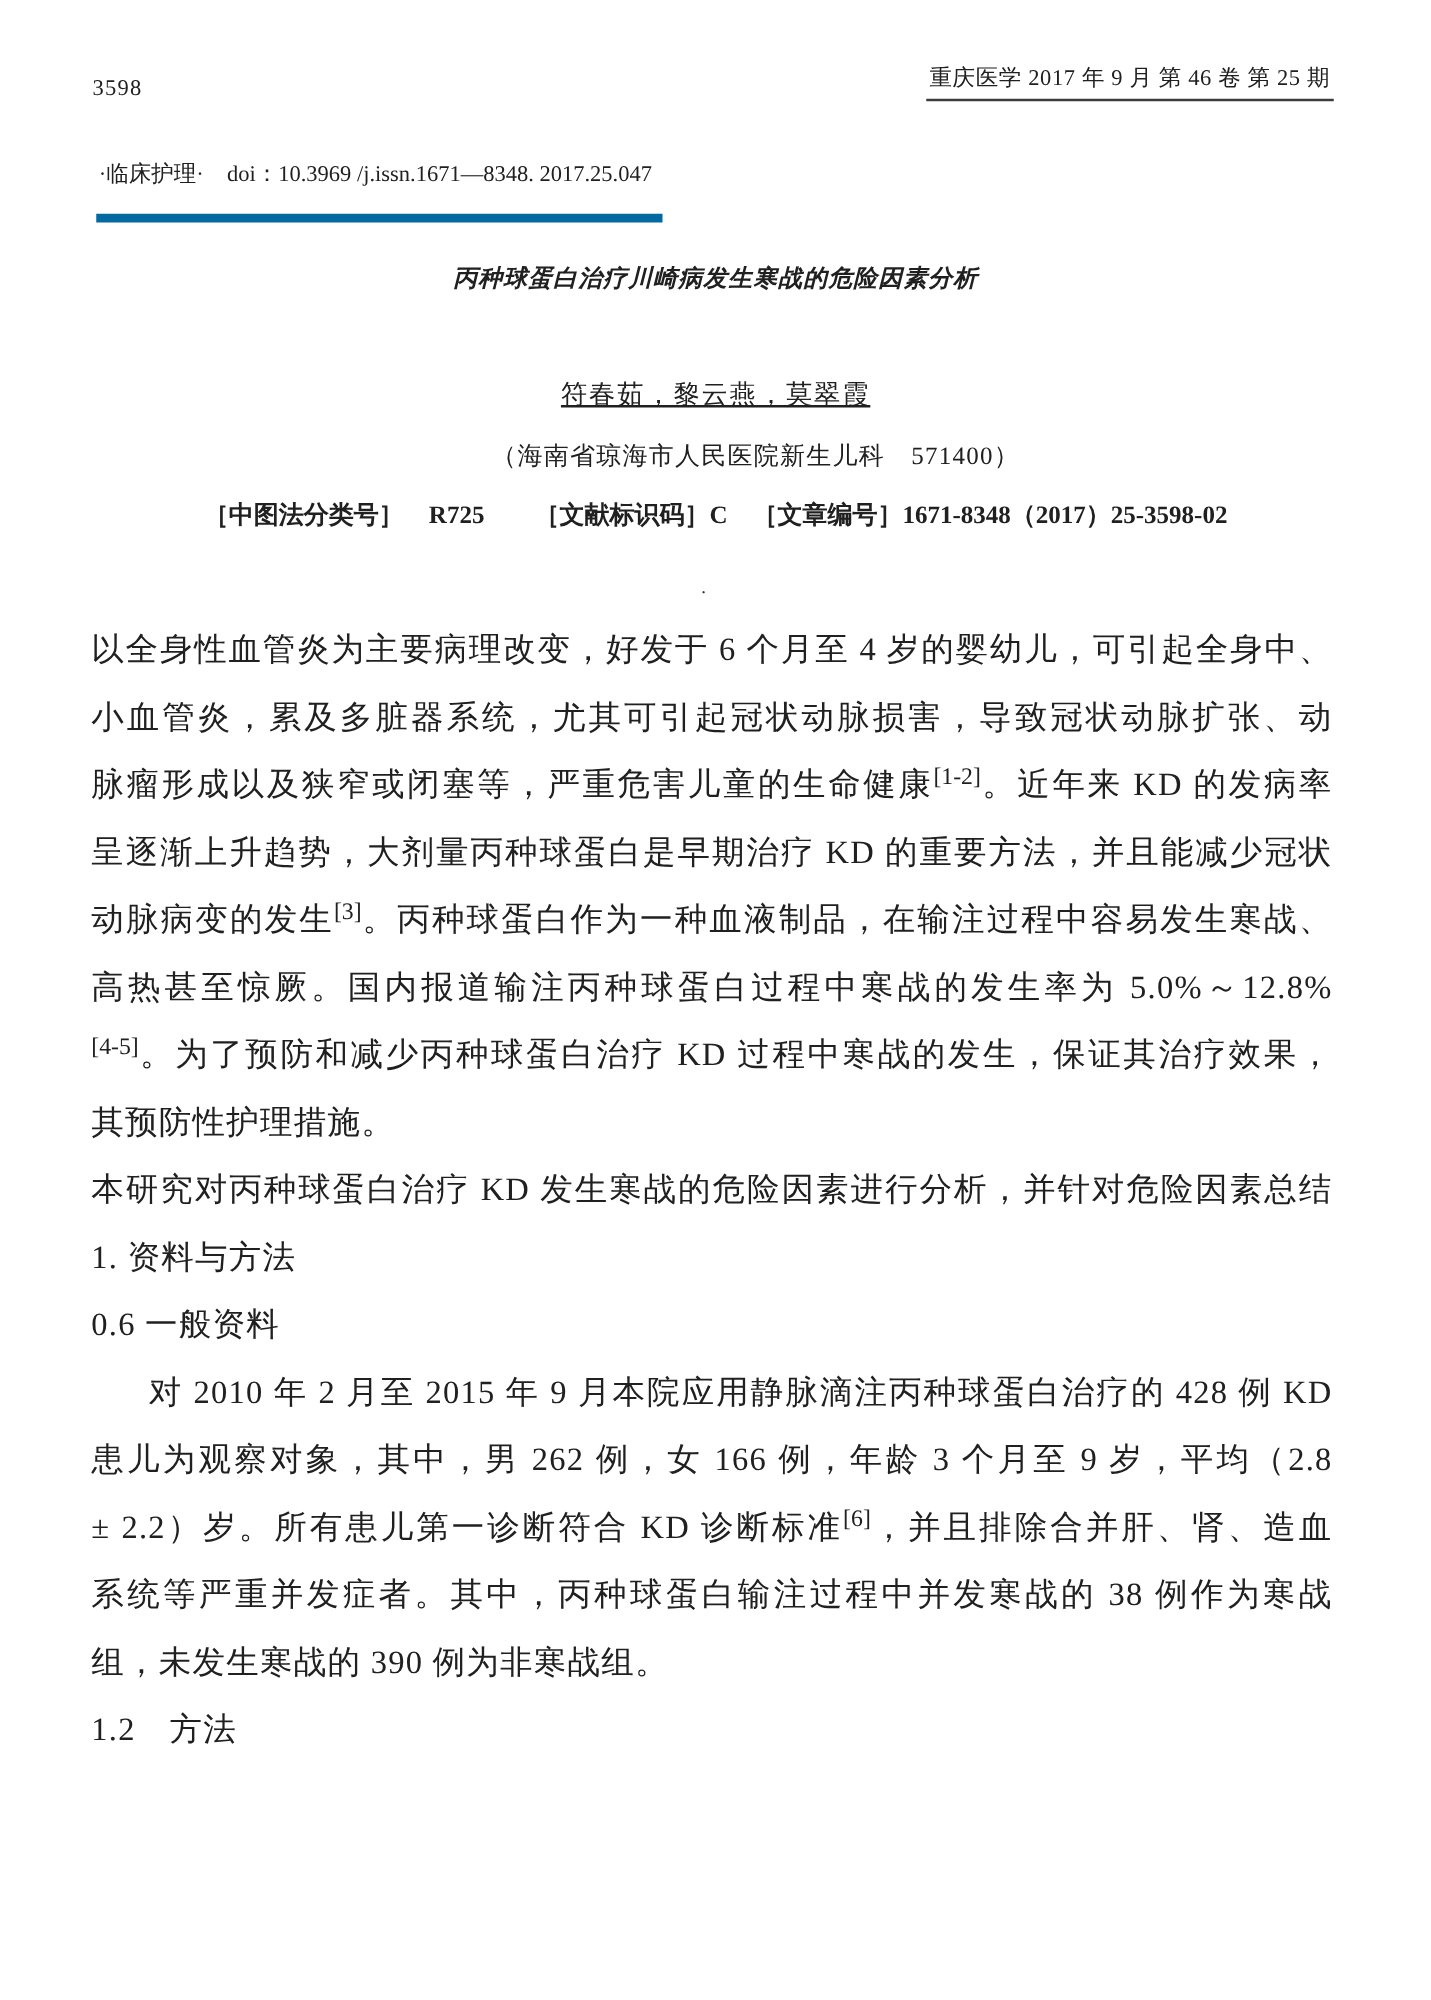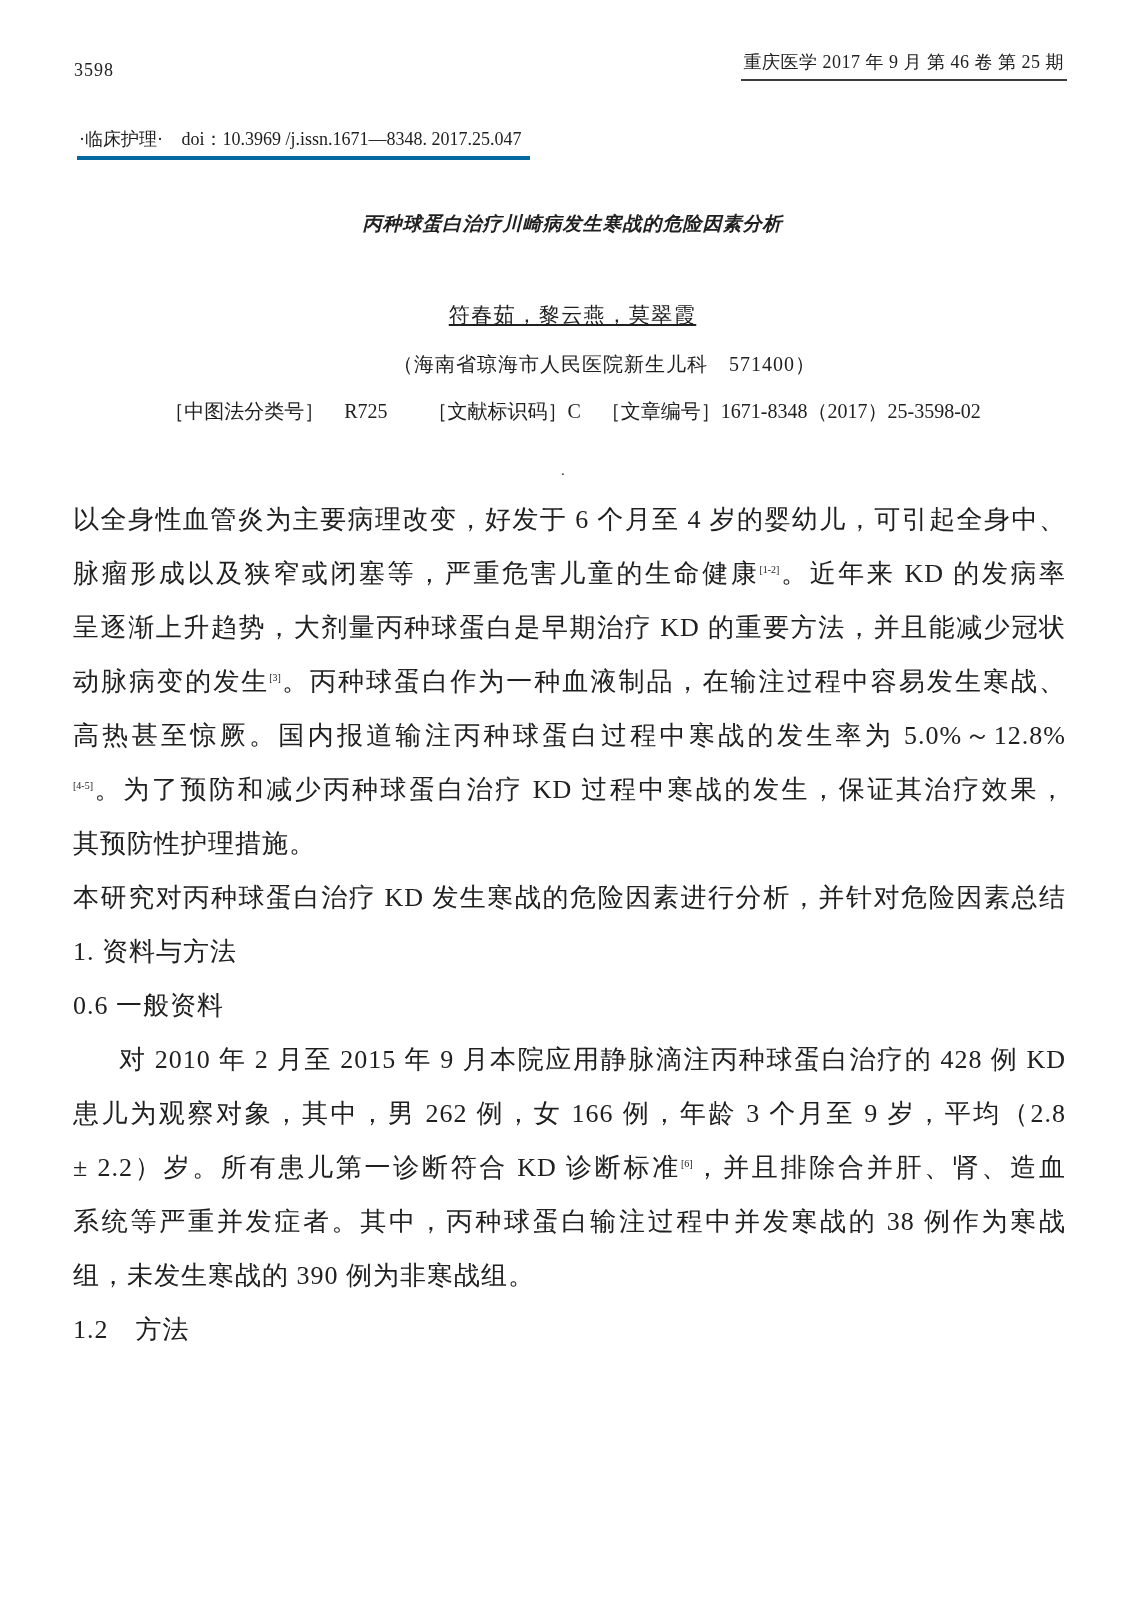--- a/index.html
+++ b/index.html
@@ -21,61 +21,61 @@
   .page-num { letter-spacing:1px; }
   .journal-issue {
     border-bottom:2px solid #3c3c3c;
     padding:0 3px 5px 3px;
     letter-spacing:0.5px;
   }
   
   .doi-row { position:absolute; top:127px; left:77px; font-size:18px; }
   .doi-underline {
     display:inline-block;
-    border-bottom:4px solid #0369a1;
-    padding:0 8px 5px 2px;
+    border-bottom:7px solid #0369a1;
+    padding:0 8px 20px 2px;
   }
   .doi-text { margin-left:14px; }
   
   .title {
     position:absolute; top:202px; left:0; width:100%;
     text-align:center;
     font-size:19px; font-weight:bold; letter-spacing:1px;
     line-height:44px;
     font-style:italic;
   }
   .authors {
     position:absolute; top:301px; left:0; width:100%;
     text-align:center; font-size:21px; letter-spacing:1.5px;text-decoration:underline;
   }
   .affiliation {
     position:absolute; top:351px; left:0; width:100%;
     text-align:center; font-size:20px; letter-spacing:1px;margin-left:32px;
   }
   .meta-line {
     position:absolute; top:398px; left:0; width:100%;
-    text-align:center; font-size:20px;
+    text-align:center; font-size:20px;font-weight:bold;
   }
   .stray-dot {
     position:absolute; top:462px; left:561px;
     font-size:15px; color:#2a2a2a;
   }
   
   .body-text {
     position:absolute; top:493px; left:73px; width:993px;
     font-size:26px; letter-spacing:1px;
   }
   .bt-line {
     height:54px; line-height:54px;
     overflow:hidden; white-space:nowrap;
   }
   .jl { text-align:justify; text-align-last:justify; white-space:normal; }
   .ind { text-indent:46px; }
   .bt-line sup {
-    font-size:10px; letter-spacing:0;
+    font-size:19px; letter-spacing:0;
     line-height:0; vertical-align:9px;
   }
 </style>
 </head>
 <body>
 
 <div class="page">
 
   <div class="header-row">
     <span class="page-num">3598</span>
@@ -91,20 +91,21 @@
 
   <div class="title">丙种球蛋白治疗川崎病发生寒战的危险因素分析</div>
   <div class="authors">符春茹，黎云燕，莫翠霞</div>
   <div class="affiliation">（海南省琼海市人民医院新生儿科　571400）</div>
   <div class="meta-line">［中图法分类号］　R725　　［文献标识码］C　［文章编号］1671-8348（2017）25-3598-02</div>
   <span class="stray-dot">.</span>
 
   <div class="body-text">
 
     <div class="bt-line jl"><span>以全身性血管炎为主要病理改变，好发于 6 个月至 4 岁的婴幼儿，可引起全身中、</span><sup></sup><span></span></div>
+    <div class="bt-line jl"><span>小血管炎，累及多脏器系统，尤其可引起冠状动脉损害，导致冠状动脉扩张、动</span><sup></sup><span></span></div>
     <div class="bt-line jl"><span>脉瘤形成以及狭窄或闭塞等，严重危害儿童的生命健康</span><sup>[1-2]</sup><span>。近年来 KD 的发病率</span></div>
     <div class="bt-line jl"><span>呈逐渐上升趋势，大剂量丙种球蛋白是早期治疗 KD 的重要方法，并且能减少冠状</span><sup></sup><span></span></div>
     <div class="bt-line jl"><span>动脉病变的发生</span><sup>[3]</sup><span>。丙种球蛋白作为一种血液制品，在输注过程中容易发生寒战、</span></div>
     <div class="bt-line jl"><span>高热甚至惊厥。国内报道输注丙种球蛋白过程中寒战的发生率为 5.0%～12.8%</span><sup></sup><span></span></div>
     <div class="bt-line jl"><span></span><sup>[4-5]</sup><span>。为了预防和减少丙种球蛋白治疗 KD 过程中寒战的发生，保证其治疗效果，</span></div>
     <div class="bt-line"><span>其预防性护理措施。</span></div>
     <div class="bt-line jl"><span>本研究对丙种球蛋白治疗 KD 发生寒战的危险因素进行分析，并针对危险因素总结</span><sup></sup><span></span></div>
 
     <div class="bt-line">1. 资料与方法</div>
     <div class="bt-line">0.6 一般资料</div>

